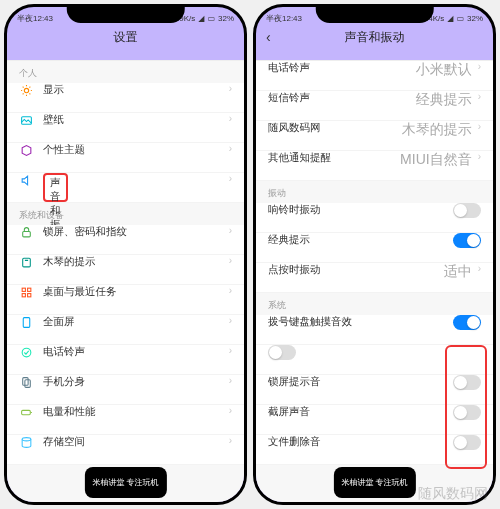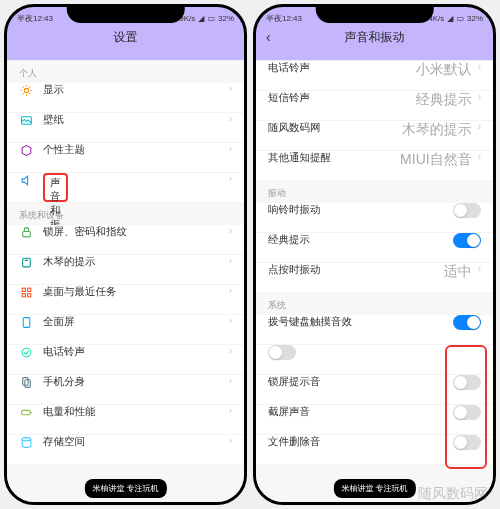--- a/index.html
+++ b/index.html
@@ -17,21 +17,21 @@
   .row .icon { width: 14px; height: 14px; margin-right: 10px; display: flex; align-items: center; justify-content: center; font-size: 11px; }
   .row .label { flex: 1; }
   .row .value { font-size: 14px; color: #aaa; margin-right: 6px; }
   .row .chev { color: #ccc; font-size: 10px; }
   .row.highlight .label { border: 2px solid #e33; border-radius: 4px; padding: 1px 5px; display: inline-block; flex: 0; }
   .toggle { width: 28px; height: 15px; border-radius: 8px; background: #ddd; position: relative; }
   .toggle .knob { position: absolute; width: 13px; height: 13px; background: #fff; border-radius: 50%; top: 1px; left: 1px; box-shadow: 0 1px 2px rgba(0,0,0,.2); }
   .toggle.on { background: #0a84ff; }
   .toggle.on .knob { left: 14px; }
   .highlight-box { position: absolute; border: 2px solid #e33; border-radius: 6px; pointer-events: none; }
-  .navbar { position: absolute; bottom: 4px; left: 50%; transform: translateX(-50%); background: #000; color: #fff; font-size: 8px; padding: 4px 8px; border-radius: 8px; }
+  .navbar { position: absolute; bottom: 4px; left: 50%; transform: translateX(-50%); background: #000; color: #fff; font-size: 8px; padding: 10px 8px; border-radius: 8px; }
   .watermark { position: absolute; bottom: 6px; right: 12px; font-size: 14px; color: rgba(100,100,100,.35); font-weight: 500; pointer-events: none; z-index: 20; }
   .icon svg { width: 13px; height: 13px; }
 </style>
 </head>
 <body>
 
 <div class="phone">
   <div class="notch"></div>
   <div class="statusbar">
     <span>半夜12:43</span>

